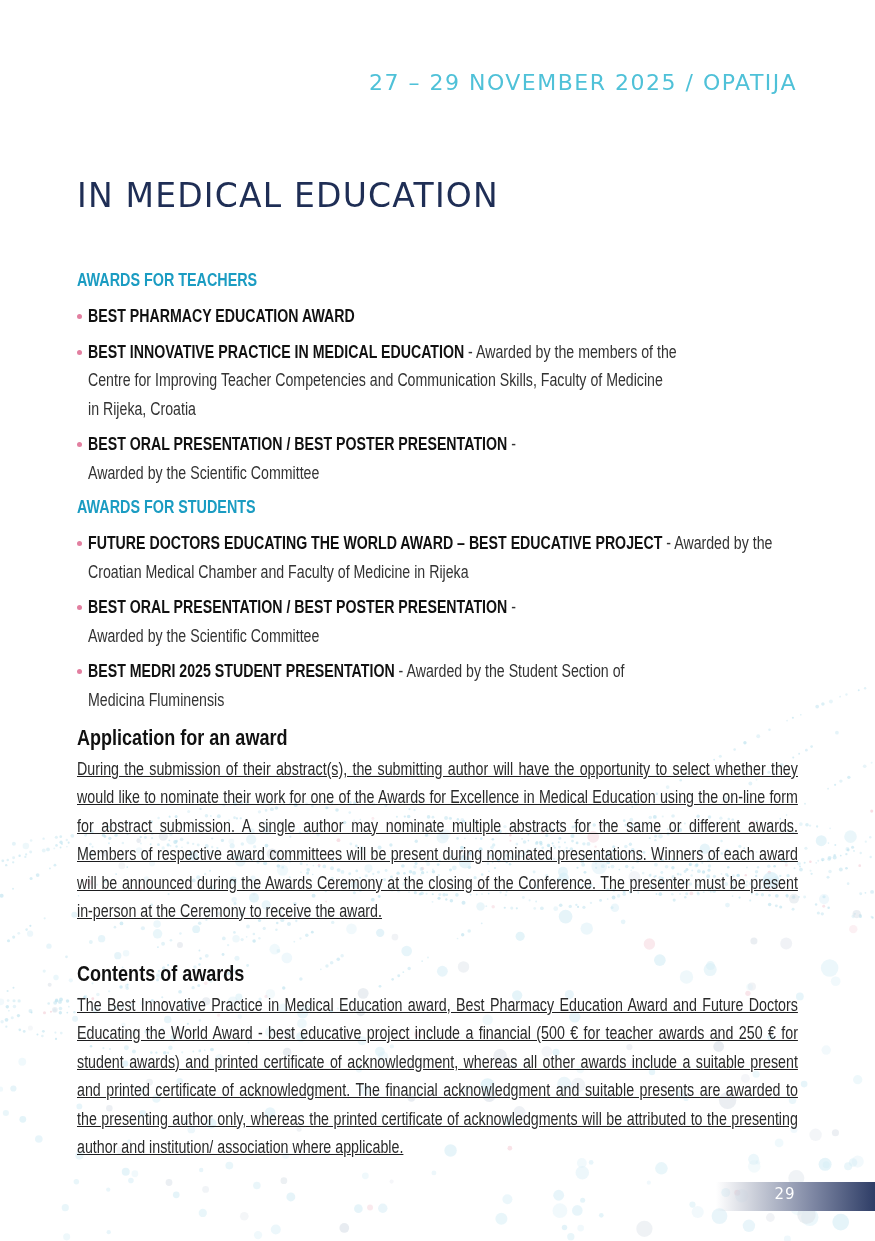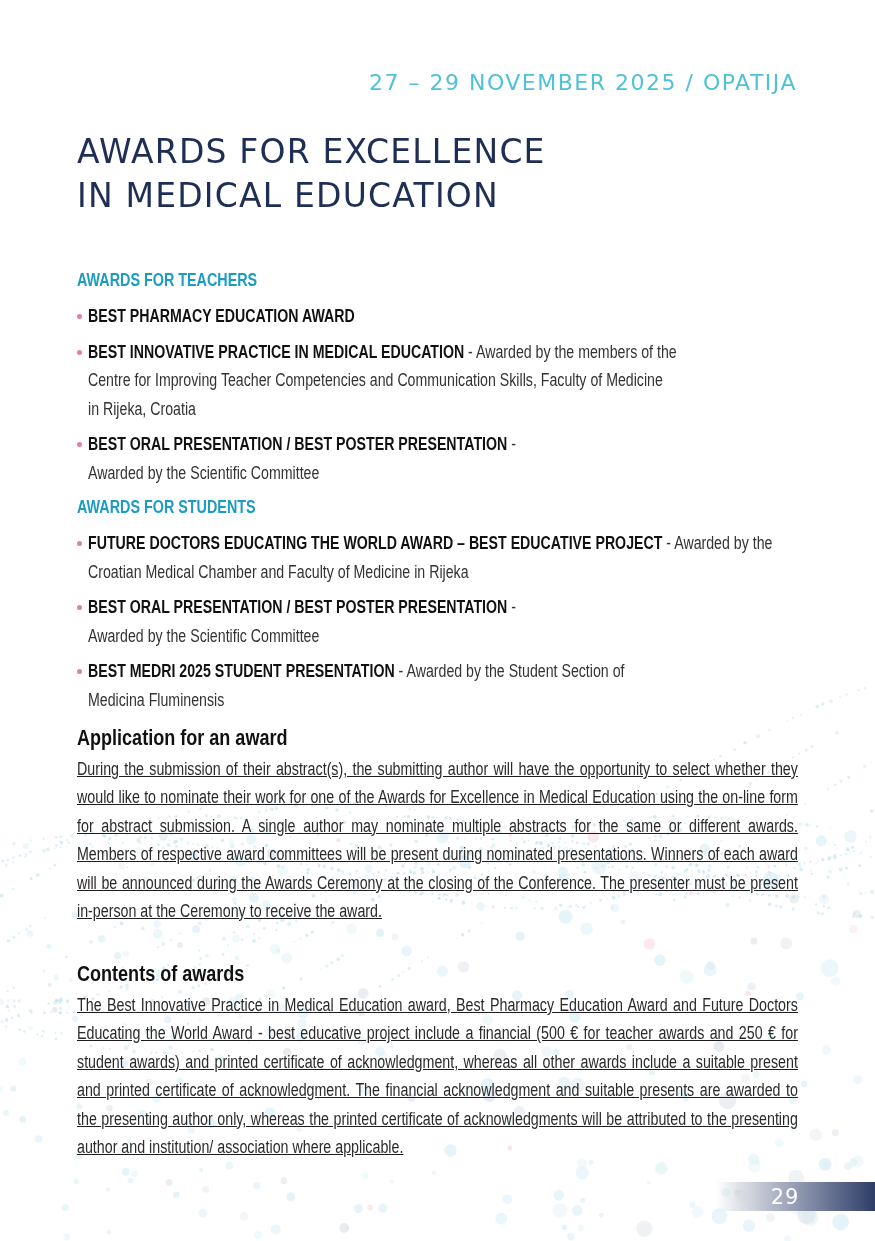--- a/index.html
+++ b/index.html
@@ -63,21 +63,21 @@
       transform: scaleX(0.81); transform-origin: left top;
     }
 
     .page-badge {
       position: absolute; left: 716px; top: 1182px; width: 159px; height: 29px;
       background: linear-gradient(to right, rgba(255,255,255,0) 0%, #c9cdd8 25%, #8089a5 60%, #2e3d66 100%);
       z-index: 2;
     }
     .page-number {
       position: absolute; left: 54px; top: 3px; width: 30px; text-align: center;
-      font-family: "DejaVu Sans", sans-serif; font-size: 21px; color: #ffffff; letter-spacing: 1px;
+      font-family: "DejaVu Sans", sans-serif; font-size: 15px; color: #ffffff; letter-spacing: 1px;
     }
   </style>
 </head>
 <body>
 
 <svg class="bg-deco" id="deco" viewBox="0 0 875 1241">
     <circle cx="6.346424897119341" cy="1026.6397282958646" r="1.092772633744856" fill="#bfe3ef" opacity="0.5272340106310014"></circle>
     <circle cx="19.76826131687243" cy="1029.8707602562354" r="1.292988683127572" fill="#bfe3ef" opacity="0.6234390003429355"></circle>
     <circle cx="24.22974537037037" cy="1031.4537563506644" r="1.398261316872428" fill="#bfe3ef" opacity="0.5851877572016461"></circle>
     <circle cx="37.46176697530864" cy="1034.5341214752643" r="1.0114403292181071" fill="#bfe3ef" opacity="0.6786921296296295"></circle>
@@ -1205,21 +1205,21 @@
     <circle cx="727.4862825788751" cy="905.0698688271605" r="2.374984222143192" fill="#d7eef6" opacity="0.5932733196159122"></circle>
     <circle cx="480.53733710562415" cy="906.4123842592593" r="4.2244816787046915" fill="#d7eef6" opacity="0.5328515089163237"></circle>
     <circle cx="517.1532064471879" cy="995.2826774691358" r="5.1353425977084015" fill="#d7eef6" opacity="0.6465037722908094"></circle>
     <circle cx="254.00055727023317" cy="897.6807484567901" r="4.968618076548008" fill="#d7eef6" opacity="0.6675634430727024"></circle>
     <circle cx="857.7460562414266" cy="1161.6065972222223" r="6.033610241423789" fill="#d7eef6" opacity="0.32936385459533607"></circle>
   </svg>
 
 <div class="header-date">27 – 29 NOVEMBER 2025 / OPATIJA</div>
 
 <h1 class="page-title">
-  <span>AWARDS FOR EXCELLENCE</span><br>
+  <br>
   <span>IN MEDICAL EDUCATION</span>
 </h1>
 
 <div class="content">
 
   <div class="section-heading">AWARDS FOR TEACHERS</div>
   <ul class="award-list">
     <li class="award-item">
       <span class="bullet"></span>
       <span class="award-text">

